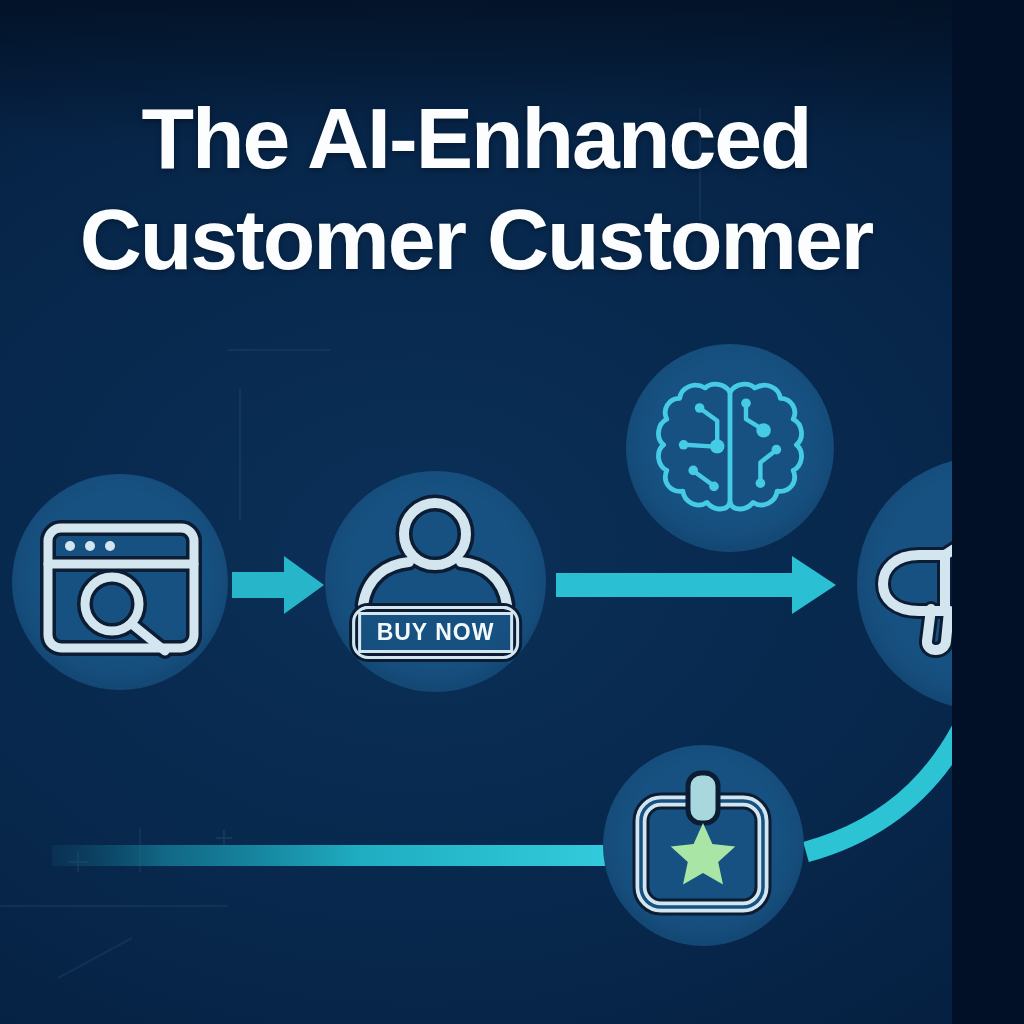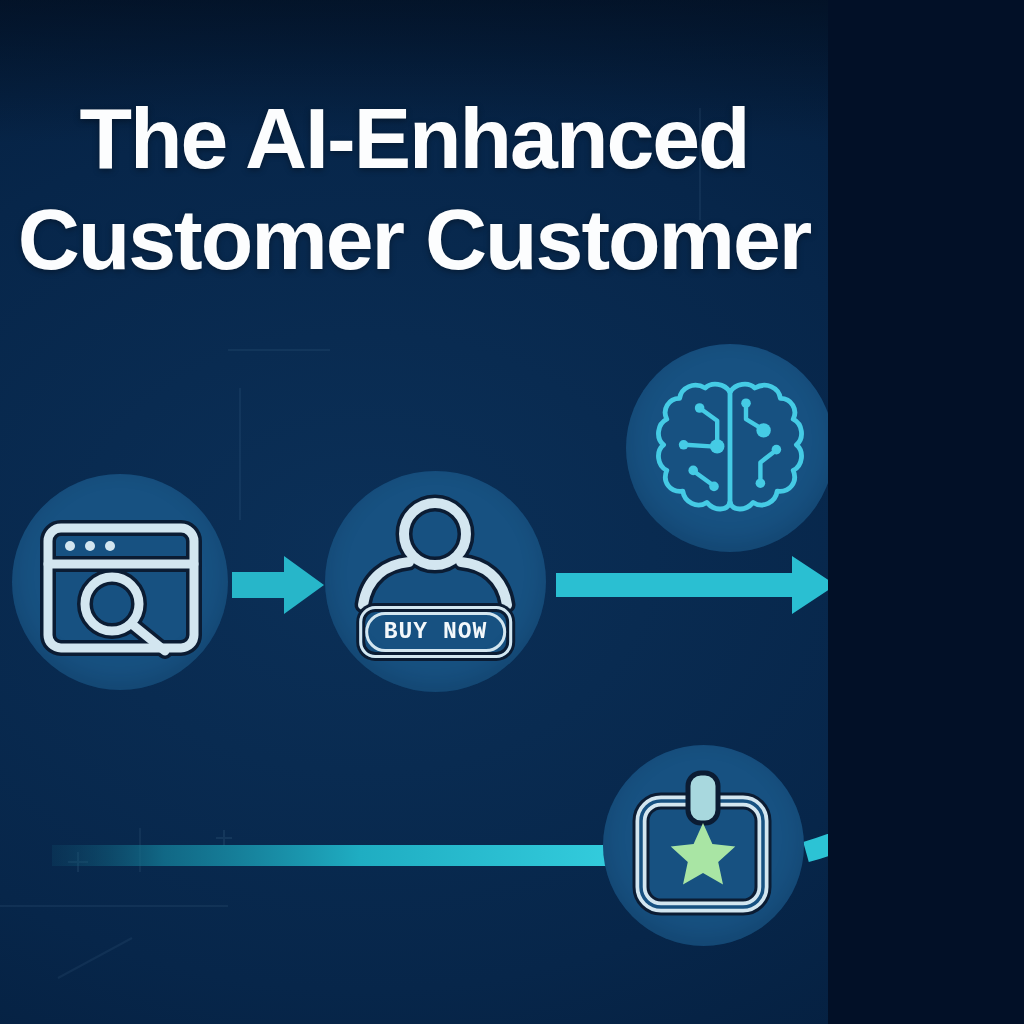--- a/index.html
+++ b/index.html
@@ -1,17 +1,17 @@
 <!DOCTYPE html>
 <html><head>
 <meta charset="utf-8">
 <style>
   html,body{margin:0;padding:0;background:#021027;}
   .canvas{
-    position:relative;width:828px;height:1024px;overflow:hidden;
+    position:relative;width:952px;height:1024px;overflow:hidden;
     font-family:"Liberation Sans", sans-serif;
     background:
       linear-gradient(180deg, rgba(1,8,20,.55) 0%, rgba(1,8,20,0) 14%),
       radial-gradient(1250px 950px at 44% 54%, #0b3058 0%, #07264a 46%, #041c3a 78%, #021027 100%);
   }
   .title{
     position:absolute;top:88px;left:0;width:100%;
     text-align:center;color:#fcfdfe;font-weight:700;
     font-size:86px;line-height:1.18;letter-spacing:-2px;margin:0;
     text-shadow:0 2px 6px rgba(0,0,0,.35);
@@ -28,23 +28,23 @@
   .node-brain{left:626px;top:344px;width:208px;height:208px;}
   .node-megaphone{left:857px;top:457px;width:253px;height:253px;}
   .node-badge{left:603px;top:745px;width:201px;height:201px;}
   .buynow{
     position:absolute;left:50%;top:135px;transform:translateX(-50%);
     border:3px solid #d3e6f0;border-radius:16px;padding:3px;
     box-shadow:0 0 0 3px #0b1c33, inset 0 0 0 3px #0b1c33;
     z-index:3;
   }
   .buynow-inner{
-    border:3px solid #d3e6f0;border-radius:20px;
+    border:3px solid #d3e6f0;border-radius:0;
     padding:4px 16px;white-space:nowrap;
-    color:#f3f8fb;font-weight:700;font-size:23px;letter-spacing:1px;font-family:Liberation Mono, monospace;
+    color:#f3f8fb;font-weight:700;font-size:23px;letter-spacing:1px;
   }
 </style>
 </head>
 <body>
 
 <div class="canvas">
 
   <h1 class="title">
     <span>The AI-Enhanced</span>
     <span>Customer Customer</span>

